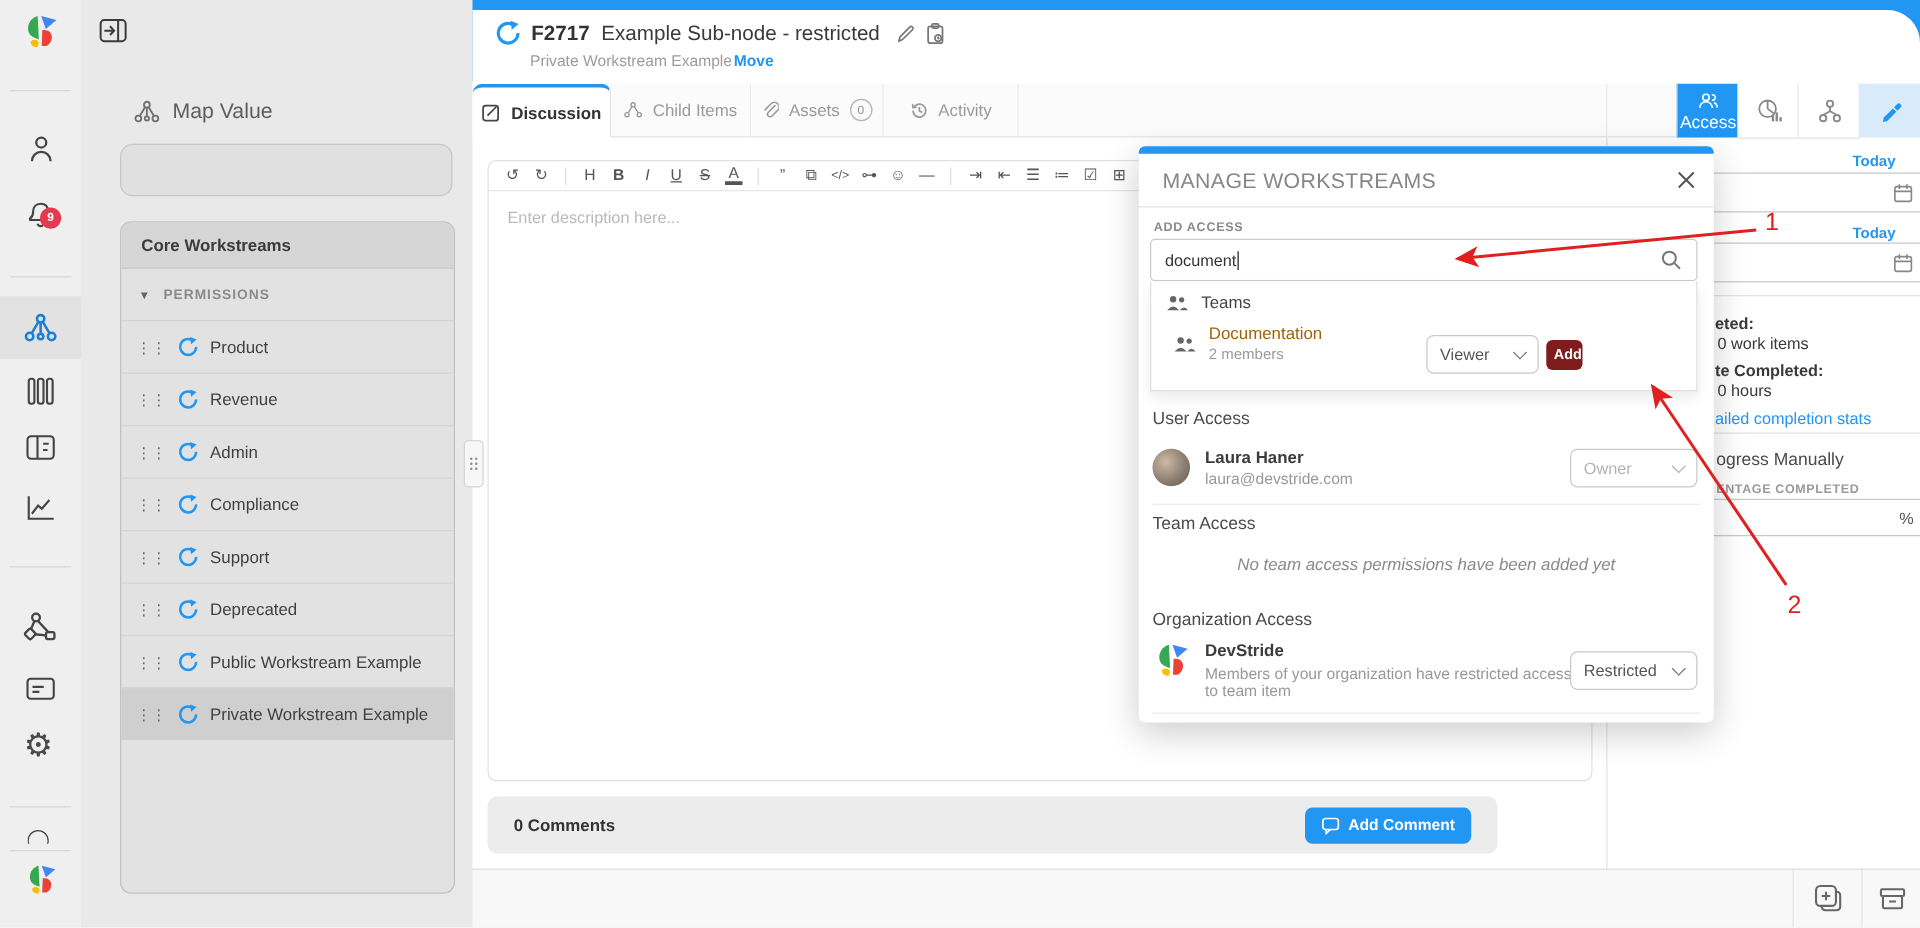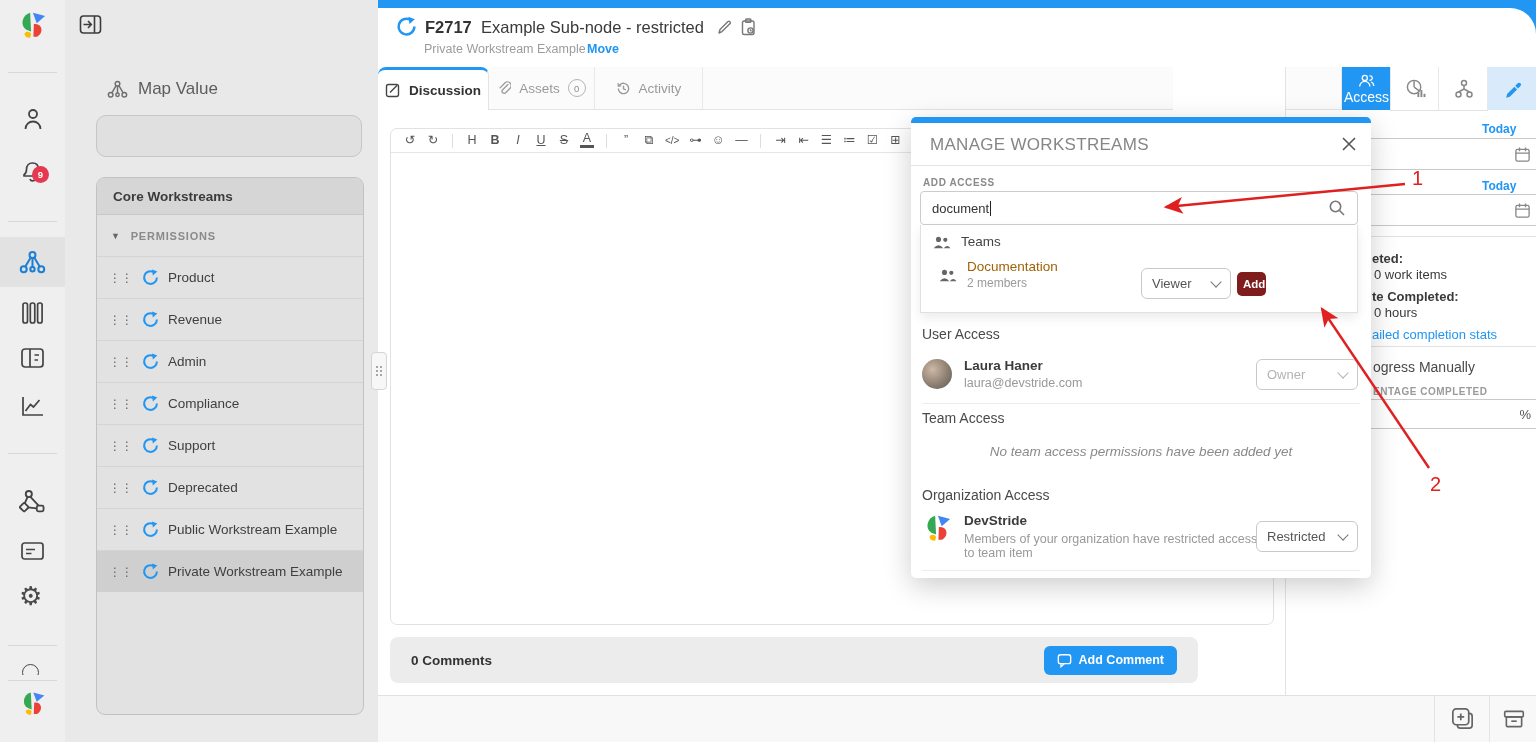--- a/index.html
+++ b/index.html
@@ -349,20 +349,31 @@
 <div class="abs tabbar">
   <div class="tab active" style="width:110px">
     <svg width="16" height="16" viewBox="0 0 16 16">
         <g fill="none" stroke="#444" stroke-width="1.4">
           <rect x="1.5" y="2.5" width="12" height="12" rx="2"></rect>
           <path d="M5,10.5 L10.5,5 M10.5,5 L12,3.5"></path>
         </g>
       </svg>
     <span>Discussion</span>
   </div>
+  <div class="tab" style="width:111px">
+    <svg width="15" height="14" viewBox="0 0 20 17">
+        <g fill="none" stroke="#9a9a9a" stroke-width="1.5">
+          <circle cx="10" cy="3" r="2.2"></circle>
+          <circle cx="3.5" cy="13.5" r="2.2"></circle>
+          <circle cx="16.5" cy="13.5" r="2.2"></circle>
+          <path d="M8.7,4.8 L4.6,11.7 M11.3,4.8 L15.4,11.7"></path>
+        </g>
+      </svg>
+    <span>Child Items</span>
+  </div>
   <div class="tab" style="width:105px">
     <svg width="14" height="15" viewBox="0 0 16 17">
         <path d="M12.5,4 L6.5,10 a2.4,2.4 0 0 0 3.4,3.4 L15,8.2 a4.2,4.2 0 0 0 -6,-6 L3.5,7.8" fill="none" stroke="#9a9a9a" stroke-width="1.5" stroke-linecap="round"></path>
       </svg>
     <span>Assets</span>
     <span class="badge0">0</span>
   </div>
   <div class="tab" style="width:107px">
     <svg width="15" height="15" viewBox="0 0 16 16">
         <g fill="none" stroke="#9a9a9a" stroke-width="1.5">
@@ -396,20 +407,21 @@
     <span class="ti">—</span>
     <span class="tsep"></span>
     <span class="ti">⇥</span>
     <span class="ti">⇤</span>
     <span class="ti">☰</span>
     <span class="ti">≔</span>
     <span class="ti">☑</span>
     <span class="ti">⊞</span>
     <span class="ti">Ⱥ</span>
   </div>
+  <div class="ph">Enter description here...</div>
 </div>
 
 <div class="abs" id="cbar">
   <span class="c-count">0 Comments</span>
   <button class="btn-blue">
     <svg width="15" height="15" viewBox="0 0 17 16">
         <g fill="none" stroke="#fff" stroke-width="1.5">
           <rect x="1.5" y="1.5" width="14" height="10" rx="2.5"></rect>
           <path d="M4.5,11.5 L4.5,15 L8.5,11.5"></path>
         </g>

